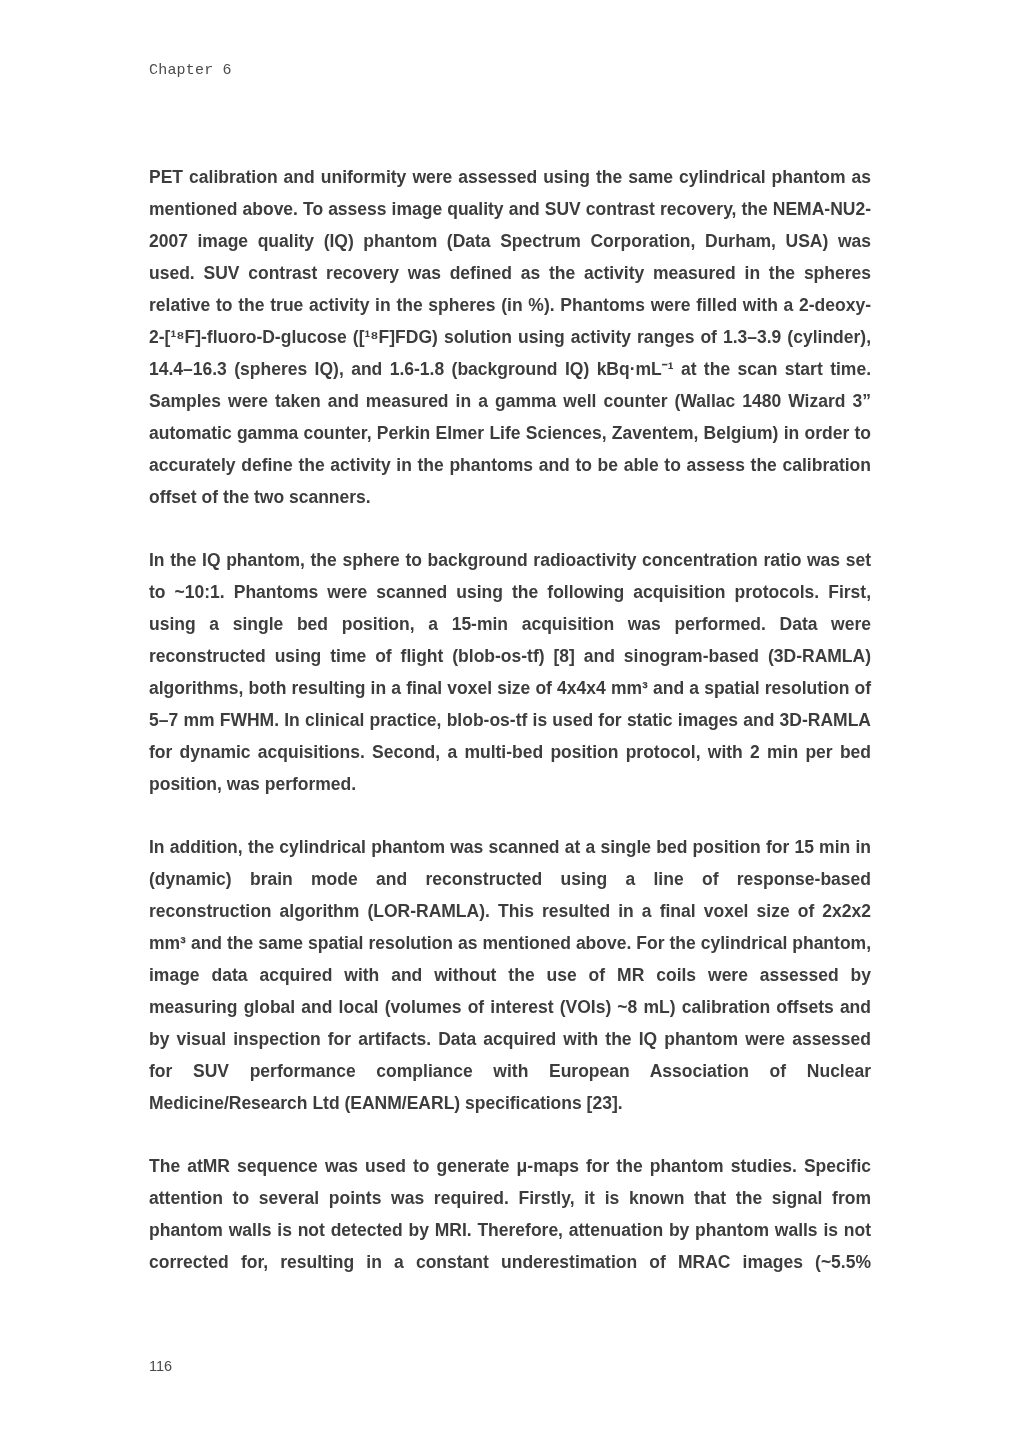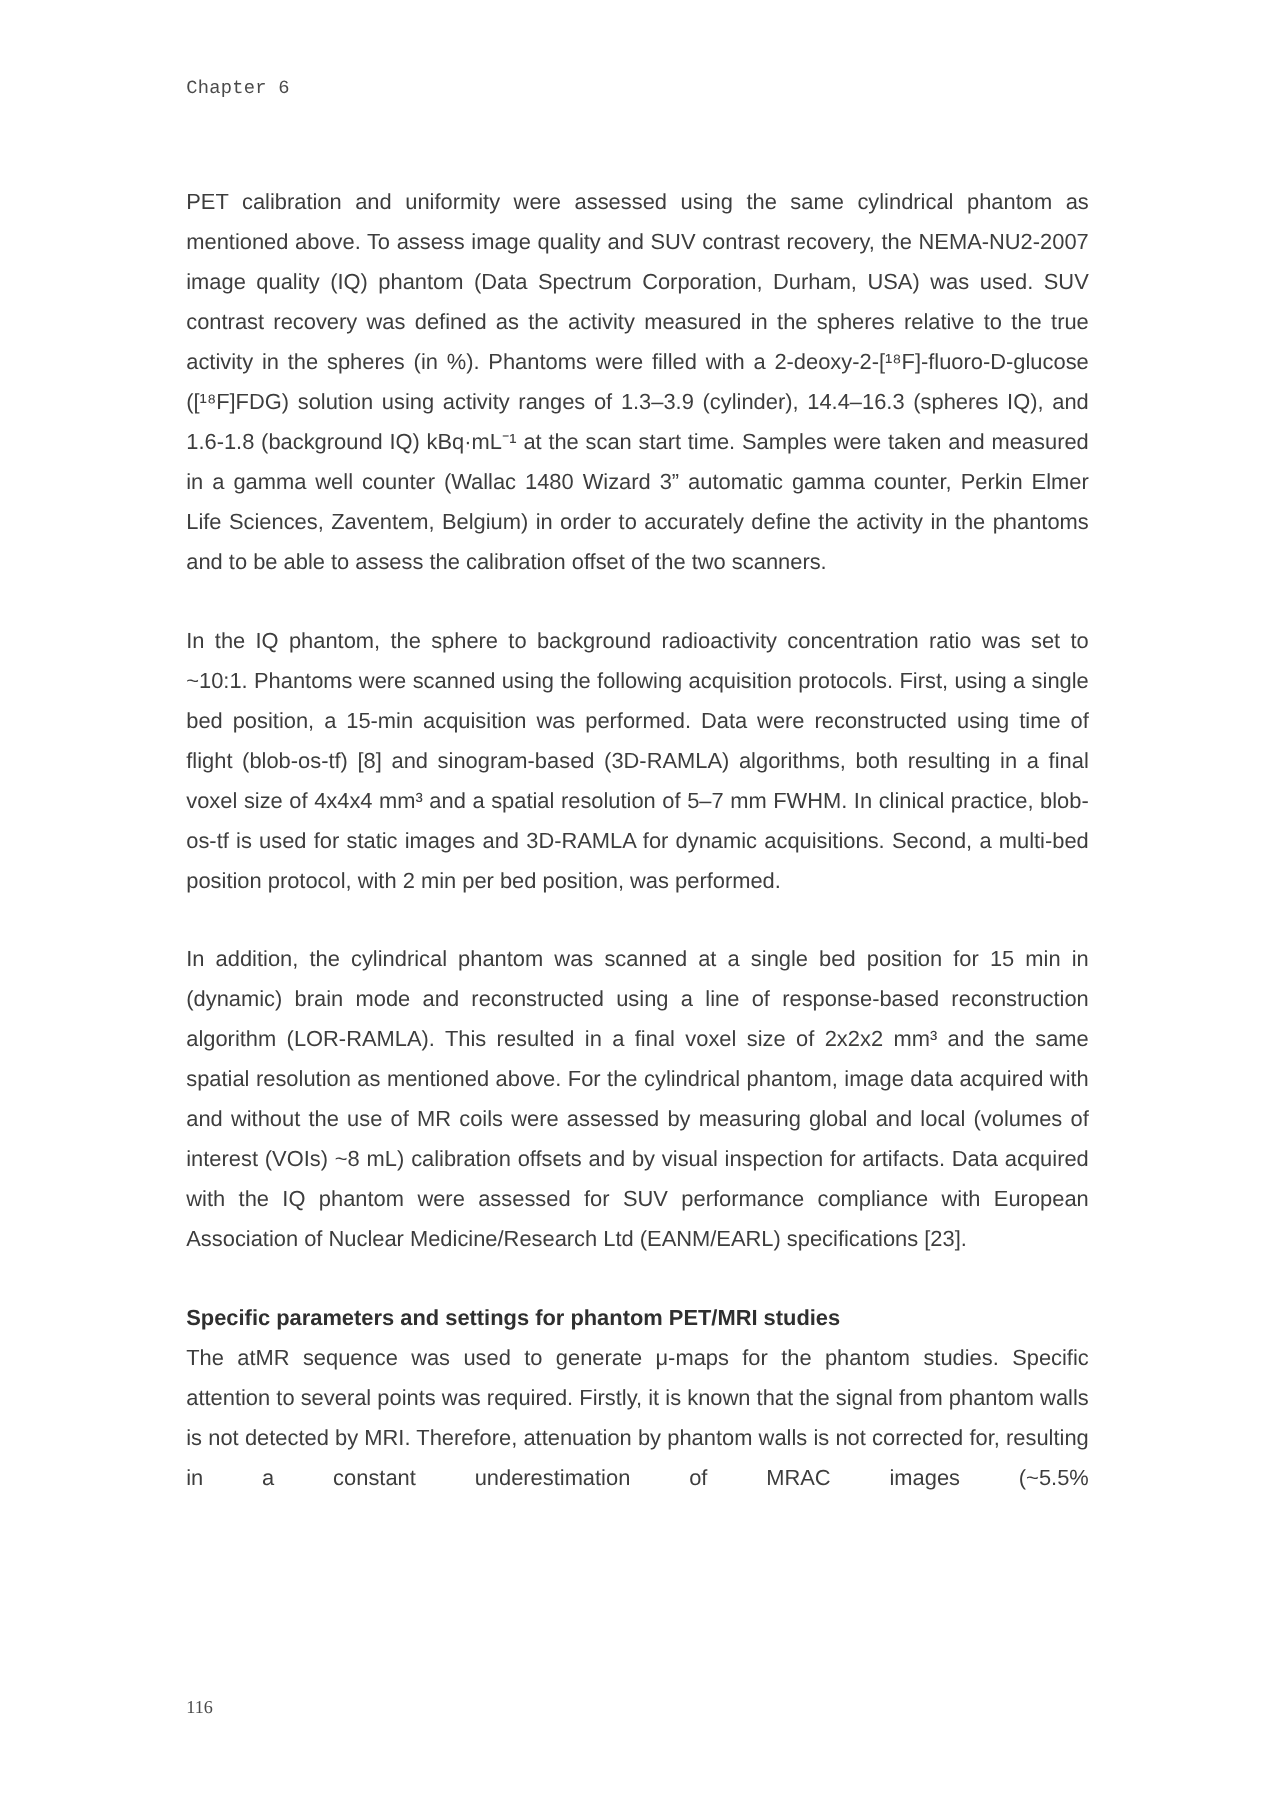--- a/index.html
+++ b/index.html
@@ -28,61 +28,60 @@
     letter-spacing: 0.2px;
     font-family: Liberation Mono, monospace;
   }
   .content {
     position: absolute;
     left: 149px;
     top: 145px;
     width: 722px;
   }
   .para {
-    margin: 0 0 31px 0;
+    margin: 16px 0 31px 0;
     font-size: 17.5px;
     line-height: 32px;
     text-align: justify;
     color: #3d3d3d;
+    font-weight: bold;
   }
   .para.force-justify {
     text-align-last: justify;
   }
   .section-heading {
     margin: 0;
     font-size: 17.5px;
     line-height: 32px;
     font-weight: bold;
     color: #2f2f2f;
   }
   .page-number {
     position: absolute;
     left: 149px;
     top: 1358px;
     font-size: 14.5px;
     color: #4a4a4a;
-    font-family: Liberation Serif, serif;
   }
 </style>
 </head>
 <body>
 
 <div class="page">
 
   <div class="running-header">Chapter 6</div>
 
   <div class="content">
 
     <p class="para">PET calibration and uniformity were assessed using the same cylindrical phantom as mentioned above. To assess image quality and SUV contrast recovery, the NEMA-NU2-2007 image quality (IQ) phantom (Data Spectrum Corporation, Durham, USA) was used. SUV contrast recovery was defined as the activity measured in the spheres relative to the true activity in the spheres (in %). Phantoms were filled with a 2-deoxy-2-[¹⁸F]-fluoro-D-glucose ([¹⁸F]FDG) solution using activity ranges of 1.3–3.9 (cylinder), 14.4–16.3 (spheres IQ), and 1.6-1.8 (background IQ) kBq·mL⁻¹ at the scan start time. Samples were taken and measured in a gamma well counter (Wallac 1480 Wizard 3” automatic gamma counter, Perkin Elmer Life Sciences, Zaventem, Belgium) in order to accurately define the activity in the phantoms and to be able to assess the calibration offset of the two scanners.</p>
 
     <p class="para">In the IQ phantom, the sphere to background radioactivity concentration ratio was set to ~10:1. Phantoms were scanned using the following acquisition protocols. First, using a single bed position, a 15-min acquisition was performed. Data were reconstructed using time of flight (blob-os-tf) [8] and sinogram-based (3D-RAMLA) algorithms, both resulting in a final voxel size of 4x4x4 mm³ and a spatial resolution of 5–7 mm FWHM. In clinical practice, blob-os-tf is used for static images and 3D-RAMLA for dynamic acquisitions. Second, a multi-bed position protocol, with 2 min per bed position, was performed.</p>
 
     <p class="para">In addition, the cylindrical phantom was scanned at a single bed position for 15 min in (dynamic) brain mode and reconstructed using a line of response-based reconstruction algorithm (LOR-RAMLA). This resulted in a final voxel size of 2x2x2 mm³ and the same spatial resolution as mentioned above. For the cylindrical phantom, image data acquired with and without the use of MR coils were assessed by measuring global and local (volumes of interest (VOIs) ~8 mL) calibration offsets and by visual inspection for artifacts. Data acquired with the IQ phantom were assessed for SUV performance compliance with European Association of Nuclear Medicine/Research Ltd (EANM/EARL) specifications [23].</p>
 
-    <h2 class="section-heading">Specific parameters and settings for phantom PET/MRI studies</h2>
 
     <p class="para force-justify">The atMR sequence was used to generate μ-maps for the phantom studies. Specific attention to several points was required. Firstly, it is known that the signal from phantom walls is not detected by MRI. Therefore, attenuation by phantom walls is not corrected for, resulting in a constant underestimation of MRAC images (~5.5%</p>
 
   </div>
 
   <div class="page-number">116</div>
 
 </div>
 
 </body></html>

